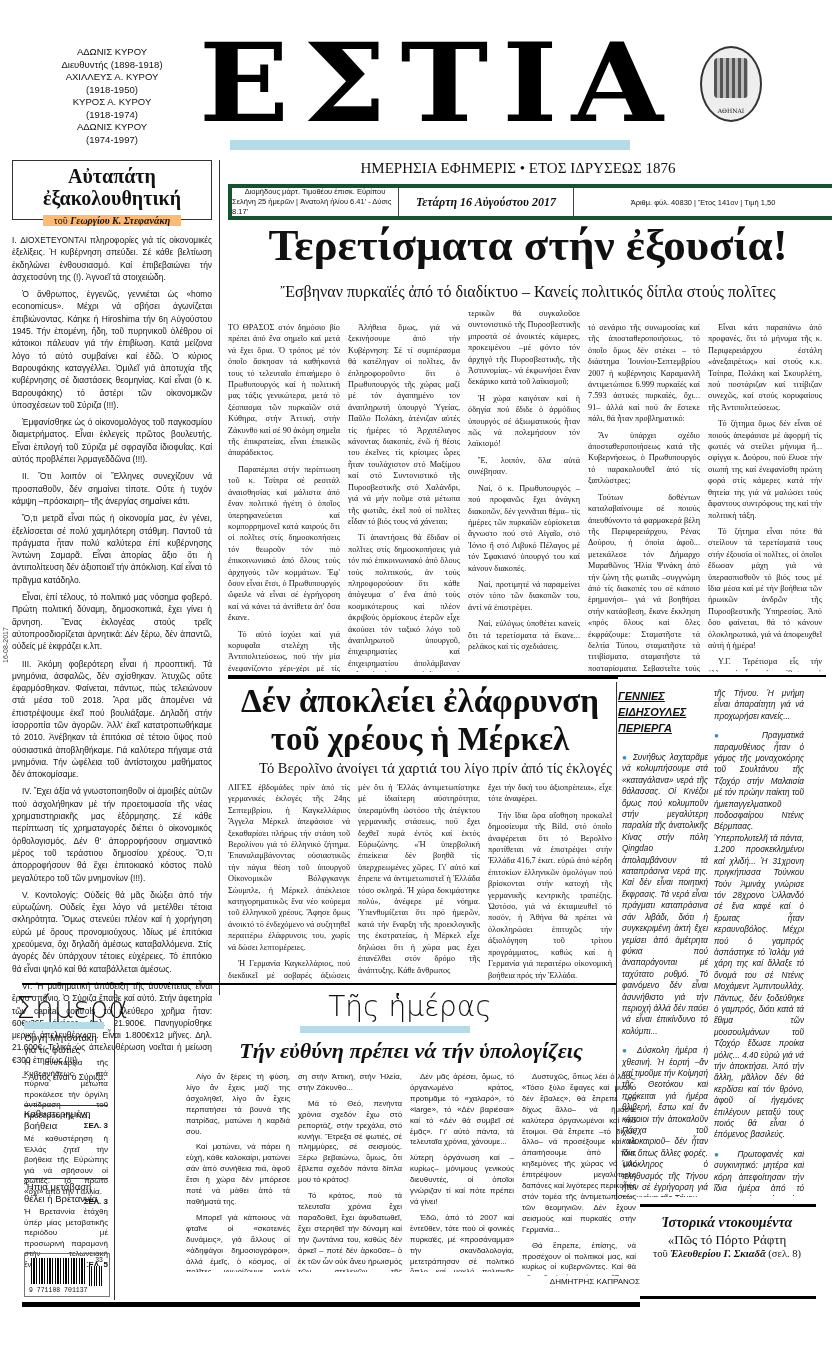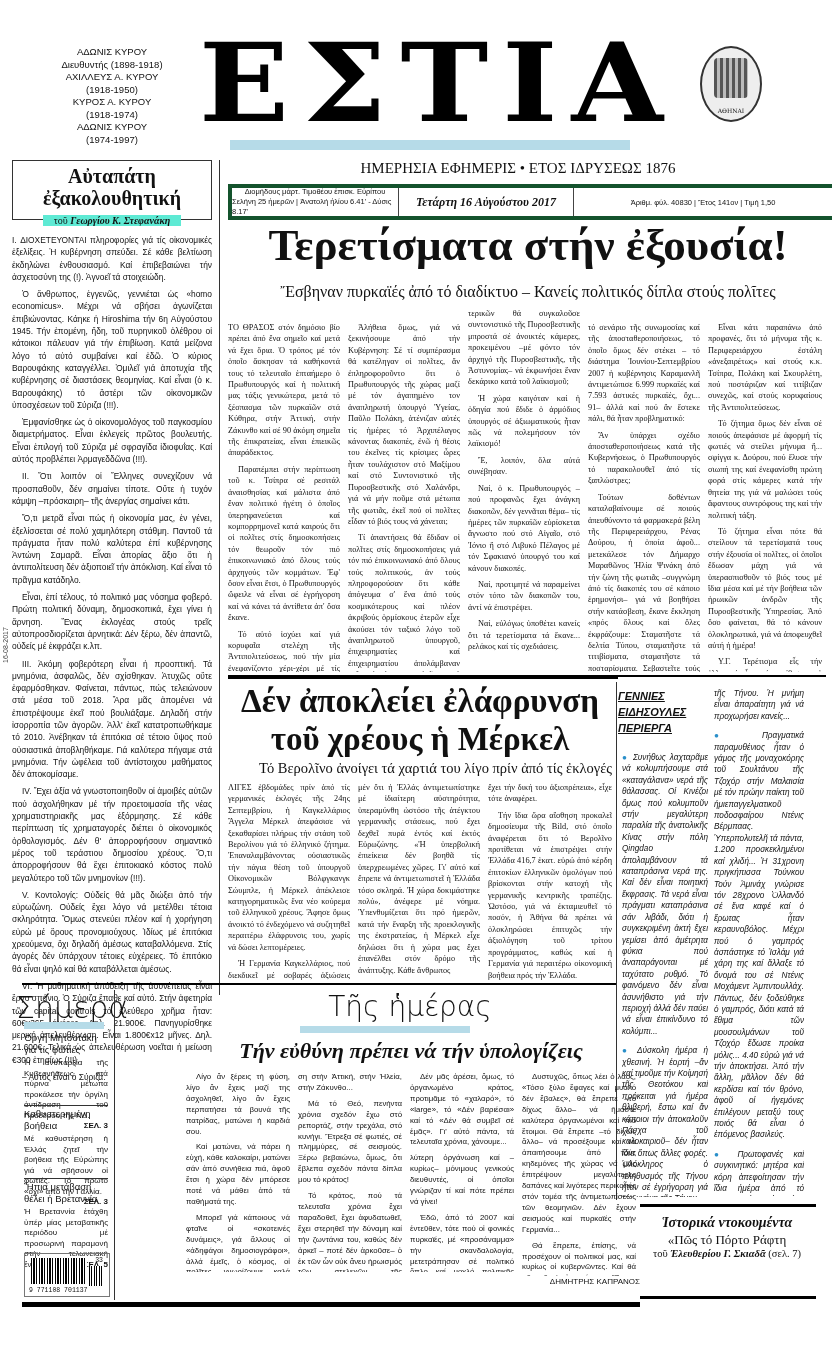--- a/index.html
+++ b/index.html
@@ -21,21 +21,21 @@
   .info-mid { width:174px; font-size:12px !important; font-weight:bold; font-style:italic; font-family:"Liberation Serif", serif; }
   .info-right { flex:1; }
   .headline { left:228px; top:216px; width:600px; text-align:center; font-family:"Liberation Serif", serif; font-weight:bold; font-size:45px; line-height:58px; }
   .subhead { left:228px; top:283px; width:600px; text-align:center; font-family:"Liberation Serif", serif; font-size:16px; }
   .col { font-size:8.3px; line-height:11.4px; text-align:justify; font-family:"Liberation Serif", serif; overflow:hidden; }
   .col p { margin:0 0 5px 0; text-indent:10px; }
   .col p.first { text-indent:0; }
   .left-article { left:12px; top:160px; width:200px; height:835px; }
   .la-box { border:1px solid #333; padding:4px 6px 10px; text-align:center; position:relative; }
   .la-title { font-family:"Liberation Serif", serif; font-weight:bold; font-size:20px; line-height:22px; }
-  .la-by { font-family:"Liberation Serif", serif; font-size:10px; background:#5eead4; position:absolute; left:30px; right:30px; bottom:-7px; }
+  .la-by { font-family:"Liberation Serif", serif; font-size:10px; background:#fdba74; position:absolute; left:30px; right:30px; bottom:-7px; }
   .la-by b { font-style:italic; }
   .la-body { margin-top:14px; font-family:"Liberation Sans", sans-serif; font-size:8.4px; line-height:12.3px; text-align:justify; }
   .la-body p { margin:0 0 5px 0; text-indent:10px; }
   .la-body p.first { text-indent:0; }
   .vrule { background:#333; width:1px; }
   .hrule { background:#333; height:1px; }
   .thick { background:#000; height:4px; }
   .sec2-head { left:228px; top:682px; width:384px; text-align:center; font-family:"Liberation Serif", serif; font-weight:bold; font-size:33px; line-height:38px; }
   .sec2-sub { left:228px; top:760px; width:384px; text-align:right; font-family:"Liberation Serif", serif; font-size:14.5px; }
   .gossip-title { left:618px; top:688px; width:80px; font-family:"Liberation Sans", sans-serif; font-style:italic; font-weight:bold; font-size:11px; line-height:16px; text-decoration:underline; }
@@ -242,17 +242,17 @@
 <div class="abs tis-col" style="left:522px; top:1072px; width:114px; height:204px;">
   <p>Δυστυχῶς, ὅπως λέει ὁ λαός, «Τόσο ξύλο ἔφαγες καί μυαλό δέν ἔβαλες», θά ἔπρεπε –τό δίχως ἄλλο– νά ἤμαστε καλύτερα ὀργανωμένοι καί πιό ἕτοιμοι. Θά ἔπρεπε –τό δίχως ἄλλο– νά προσέξουμε καί νά ἀπαιτήσουμε ἀπό τούς κηδεμόνες τῆς χώρας νά μᾶς ἐπιτρέψουν μεγαλύτερες δαπάνες καί λιγότερες περικοπές στόν τομέα τῆς ἀντιμετωπίσεως τῶν θεομηνιῶν. Δέν ἔχουν σεισμούς καί πυρκαϊές στήν Γερμανία...</p>
   <p>Θά ἔπρεπε, ἐπίσης, νά προσέχουν οἱ πολιτικοί μας, καί κυρίως οἱ κυβερνῶντες. Καί θά σᾶς πῶ τήν ἁμαρτία μου. Ὅποτε μοῦ ἀνοίξει νά διευθύνω, θά ἦταν νά λέμε πιά στόν ἑαυτό μου νά λείψει οὔτε μιά στιγμή, παρά μόνο κάτι Σαββατοκύριακα κι αὐτά «σέ ἀπόσταση βολῆς». Ὅταν ἔχεις τήν εὐθύνη, πρέπει νά τήν ὑπολογίζεις...</p>
 </div>
 <div class="abs signature">ΔΗΜΗΤΡΗΣ ΚΑΠΡΑΝΟΣ</div>
 
 <div class="abs thick" style="left:640px; top:1204px; width:176px; height:3px;"></div>
 <div class="abs history">
   <div class="h1">Ἱστορικά ντοκουμέντα</div>
   <div class="h2">«Πῶς τό Πόρτο Ράφτη</div>
-  <div class="h3"><span>τοῦ</span> <b>Ἐλευθερίου Γ. Σκιαδᾶ</b> <span>(σελ. 7)</span></div>
+  <div class="h3"><span>τοῦ</span> <b>Ἐλευθερίου Γ. Σκιαδᾶ</b> <span>(σελ. 8)</span></div>
 </div>
 <div class="abs thick" style="left:640px; top:1296px; width:176px; height:3px;"></div>
 
 <div class="abs thick" style="left:22px; top:1302px; width:618px; height:5px;"></div>
 
 </body></html>

